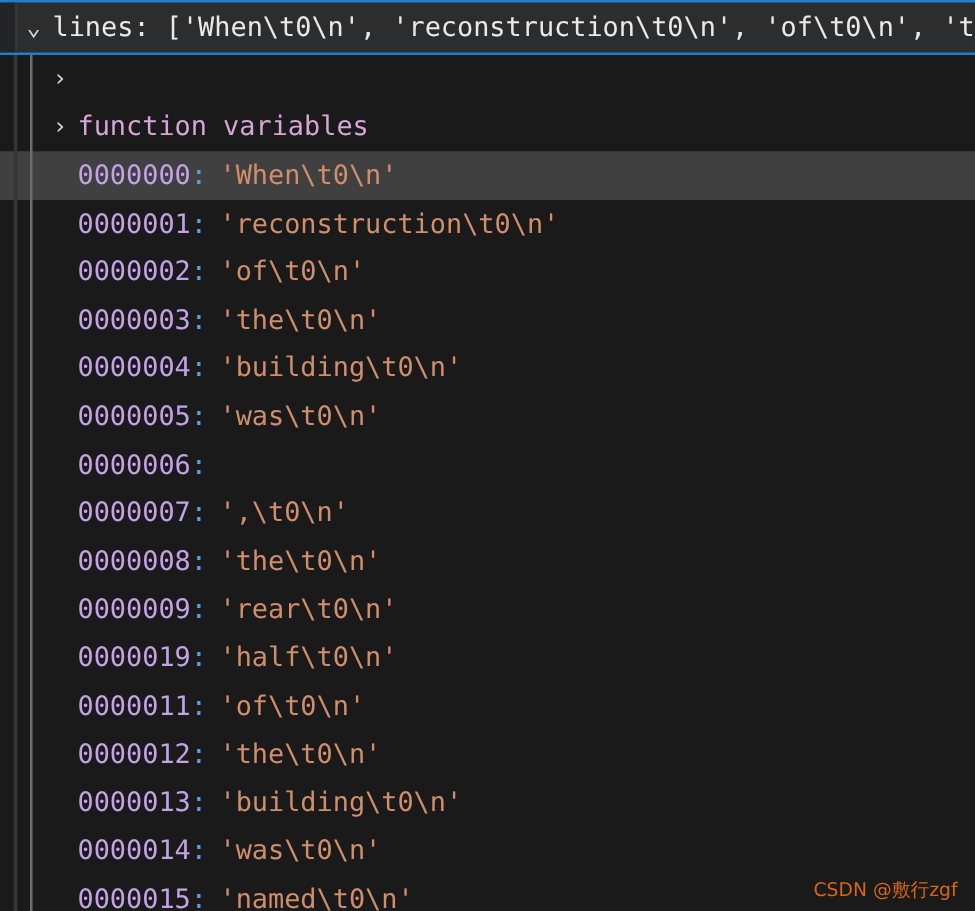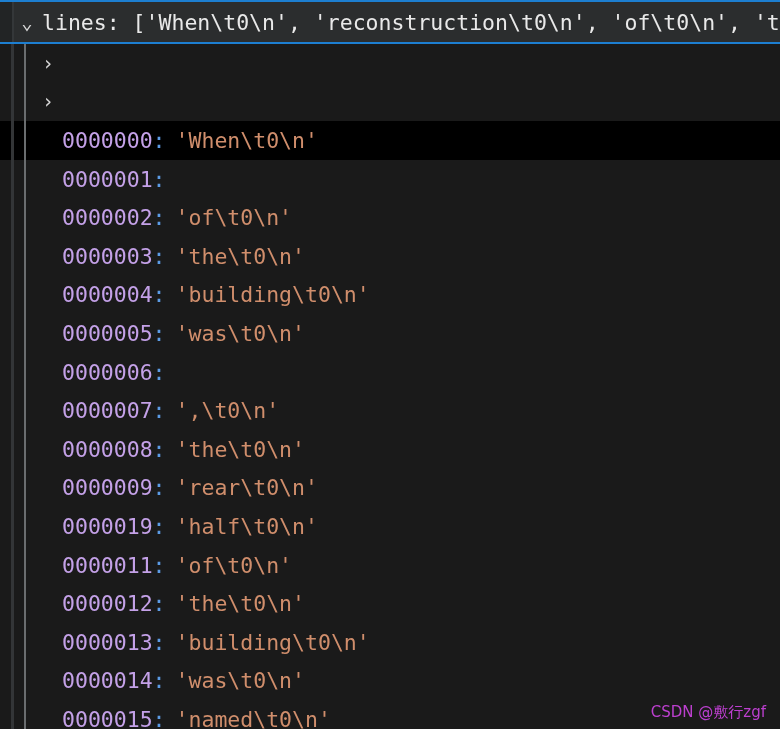--- a/index.html
+++ b/index.html
@@ -102,21 +102,21 @@
   .row {
     position: relative;
     height: 38.6px;
     display: flex;
     align-items: center;
     white-space: nowrap;
     font-size: 21.5px;
     z-index: 1;
   }
   .row.selected {
-    background: #000000;
+    background: #404040;
   }
 
   .row-indent-a { flex: 0 0 36px; }
   .row-indent-b { flex: 0 0 62px; }
 
   .chev {
     flex: 0 0 auto;
     width: 24px;
     color: #d6d6d6;
     font-size: 19px;
@@ -139,21 +139,21 @@
   }
   .str {
     color: #d08e6c;
   }
 
   
   .watermark {
     position: absolute;
     right: 14px;
     bottom: 7px;
-    color: #d946ef;
+    color: #f97316;
     font-family: "DejaVu Sans", "Liberation Sans", sans-serif;
     font-size: 15px;
     opacity: 0.85;
     z-index: 6;
     user-select: none;
     margin-top: 44px;
   }
 </style>
 </head>
 <body>
@@ -170,31 +170,33 @@
   <div class="list" id="list">
     <div class="stripe-dark"></div>
     <div class="stripe-guide"></div>
   <div class="row">
         <div class="row-indent-a"></div>
         <span class="chev">›</span>
       </div>
       <div class="row">
         <div class="row-indent-a"></div>
         <span class="chev">›</span>
+        <span class="varname">function variables</span>
       </div>
       <div class="row selected">
         <div class="row-indent-b"></div>
         <span class="idx">0000000</span>
         <span class="colon">:</span>
         <span class="str">'When\t0\n'</span>
       </div>
       <div class="row">
         <div class="row-indent-b"></div>
         <span class="idx">0000001</span>
         <span class="colon">:</span>
+        <span class="str">'reconstruction\t0\n'</span>
       </div>
       <div class="row">
         <div class="row-indent-b"></div>
         <span class="idx">0000002</span>
         <span class="colon">:</span>
         <span class="str">'of\t0\n'</span>
       </div>
       <div class="row">
         <div class="row-indent-b"></div>
         <span class="idx">0000003</span>

